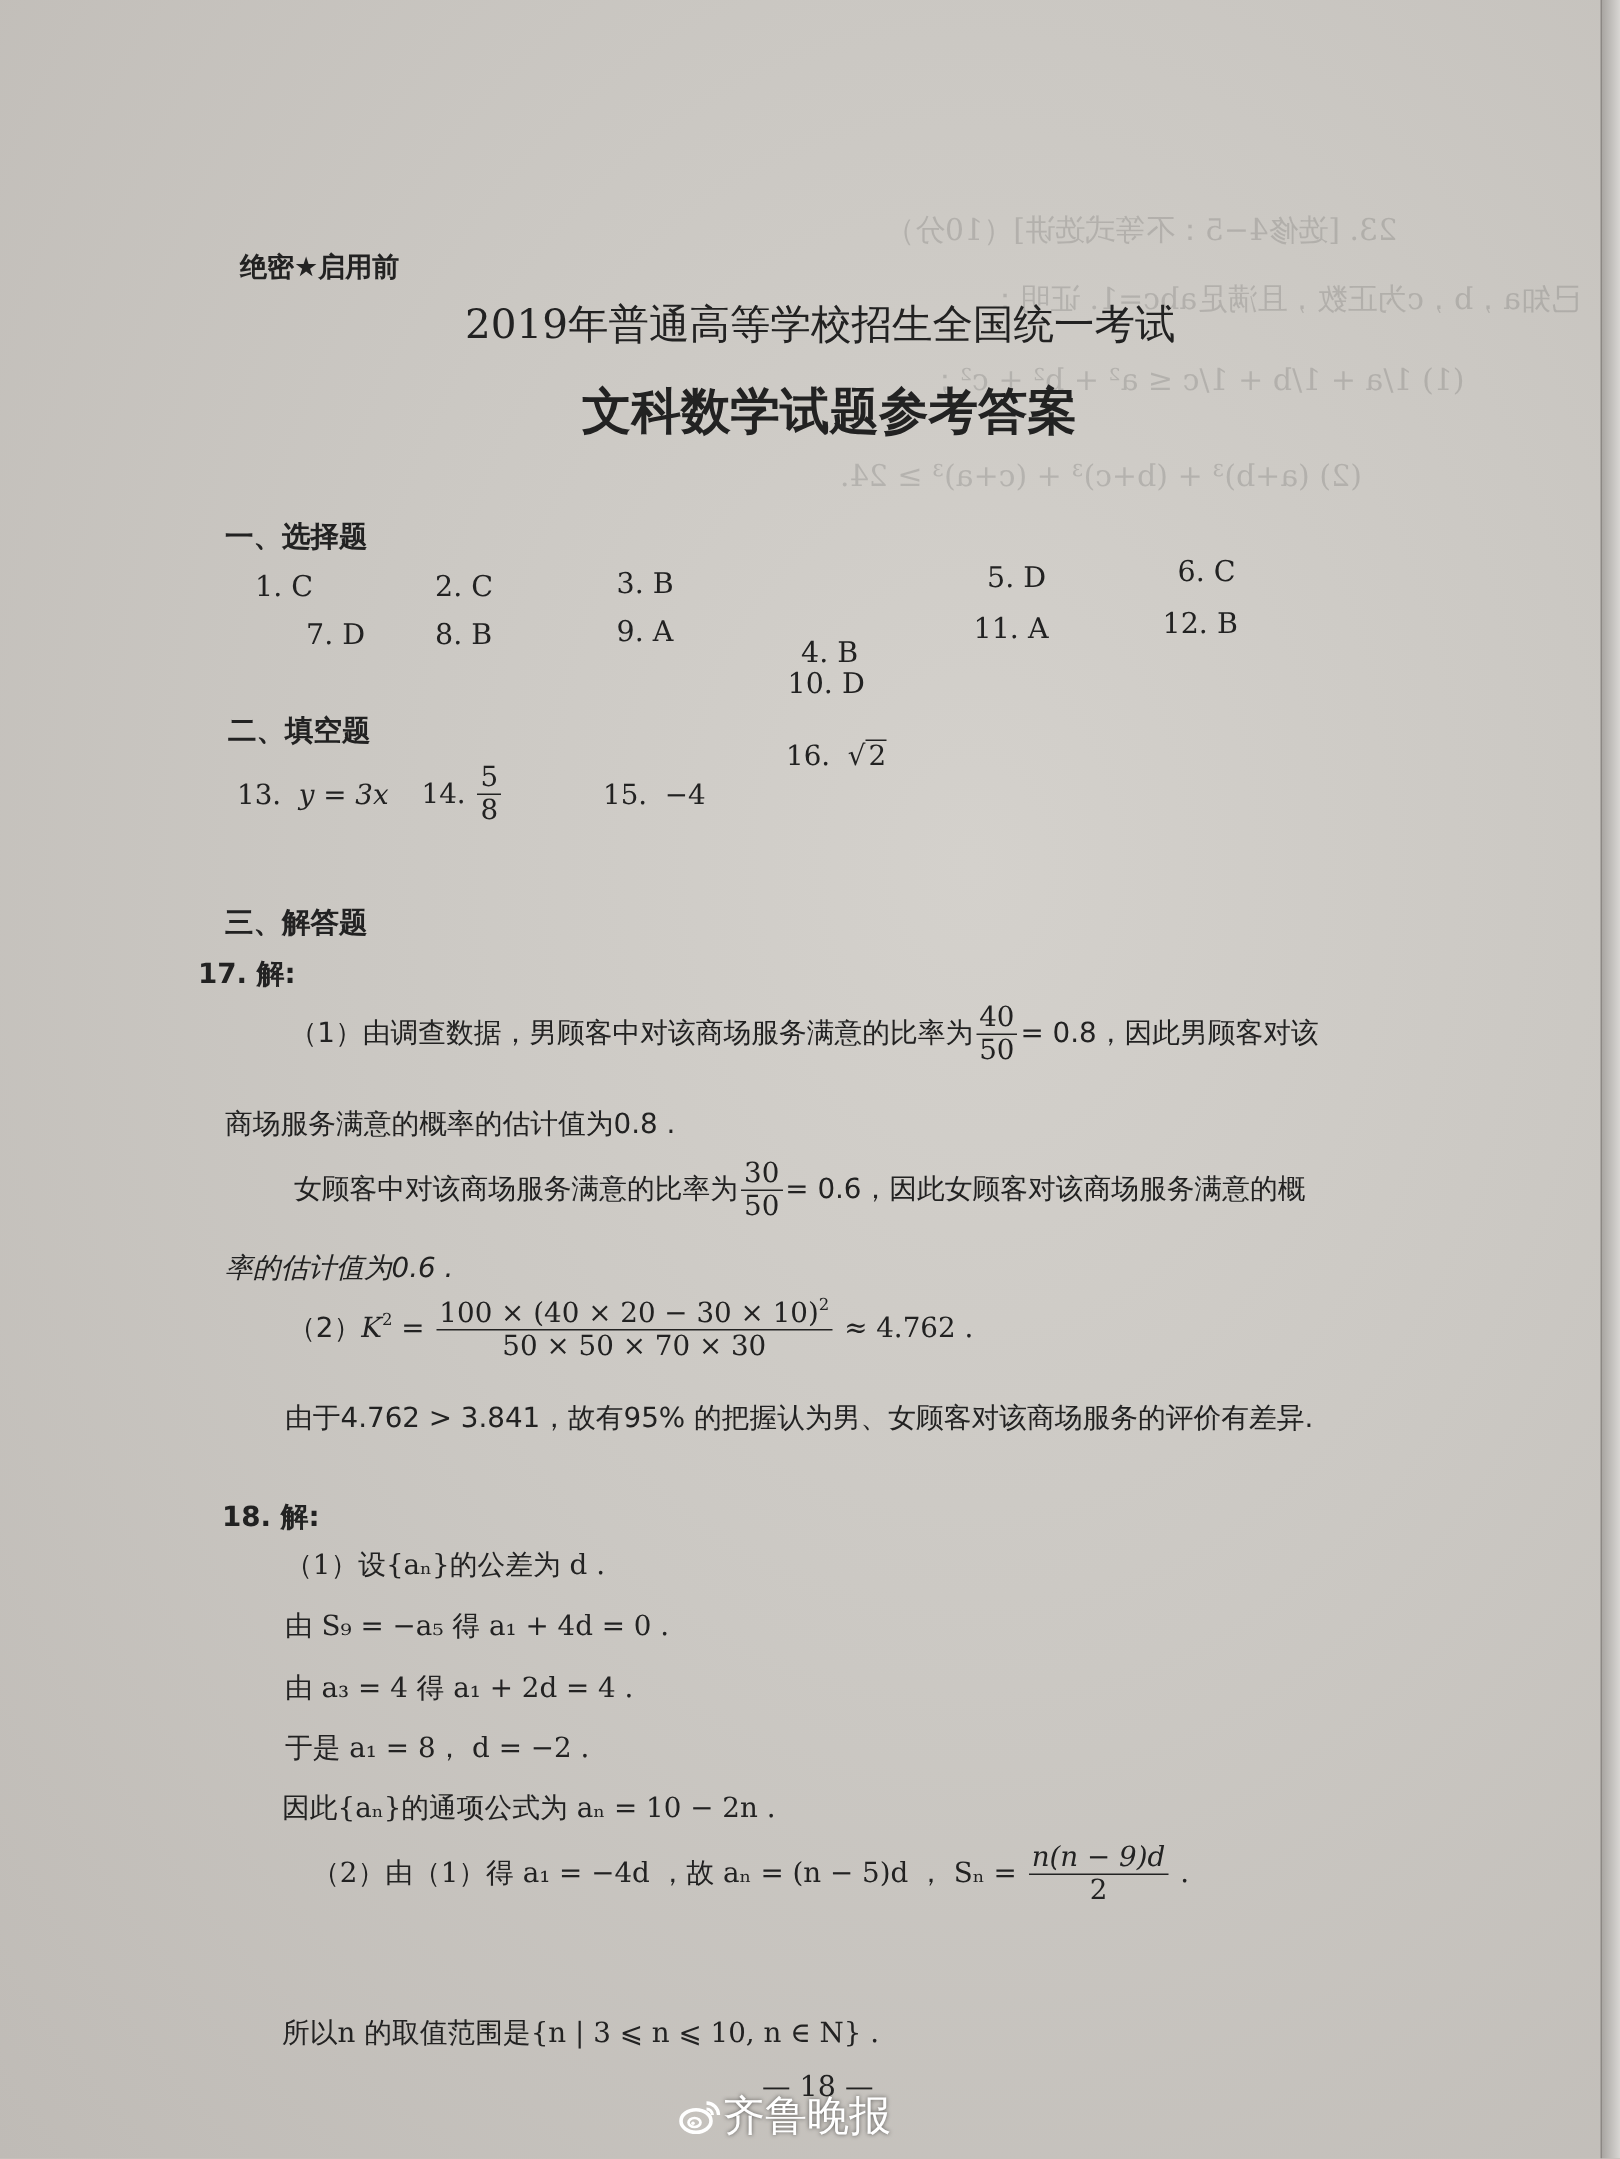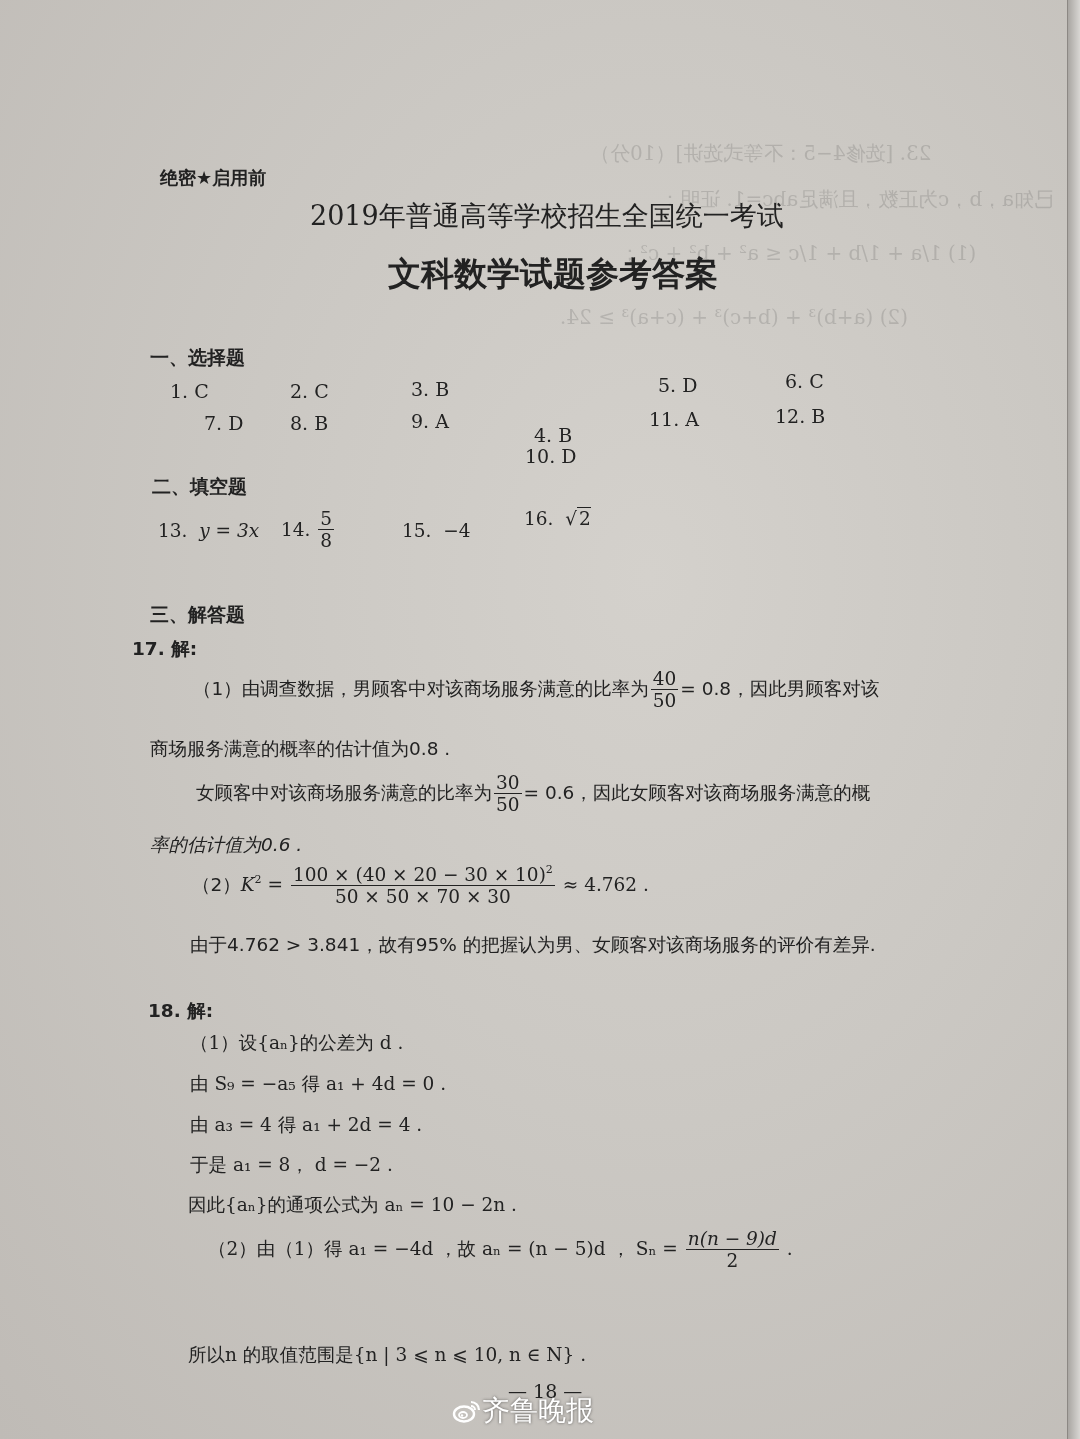--- a/index.html
+++ b/index.html
@@ -105,21 +105,21 @@
     <div class="abs mc" style="left:649px; top:408px;"><span>11.</span>&nbsp;<span>A</span></div>
     <div class="abs mc" style="left:775px; top:405px;"><span>12.</span>&nbsp;<span>B</span></div>
   </div>
 
   <div class="abs cjk section" style="left:152px; top:474px;">二、填空题</div>
 
   <div>
     <div class="abs txt" style="left:158px; top:520px;"><span>13.</span>&nbsp;&nbsp;<span class="it">y = 3x</span></div>
     <div class="abs txt" style="left:281px; top:508px;"><span style="vertical-align:middle;">14.</span>&nbsp;<span class="frac"><span class="num">5</span><span class="den">8</span></span></div>
     <div class="abs txt" style="left:402px; top:520px;"><span>15.</span>&nbsp;&nbsp;<span>−4</span></div>
-    <div class="abs txt" style="left:524px; top:508px;"><span>16.</span>&nbsp;&nbsp;<span>√</span><span class="sqrt">2</span></div>
+    <div class="abs txt" style="left:524px; top:494px;"><span>16.</span>&nbsp;&nbsp;<span>√</span><span class="sqrt">2</span></div>
   </div>
 
   <div class="abs cjk section" style="left:150px; top:602px;">三、解答题</div>
 
   <div class="abs txt cjk bold" style="left:132px; top:636px;">17. 解:</div>
 
   <div class="abs txt" style="left:193px; top:668px;">
     <span class="cjk">（1）由调查数据，男顾客中对该商场服务满意的比率为</span><span class="frac"><span class="num">40</span><span class="den">50</span></span><span class="cjk">= 0.8，因此男顾客对该</span>
   </div>
   <div class="abs txt cjk" style="left:150px; top:736px;">商场服务满意的概率的估计值为0.8 .</div>

